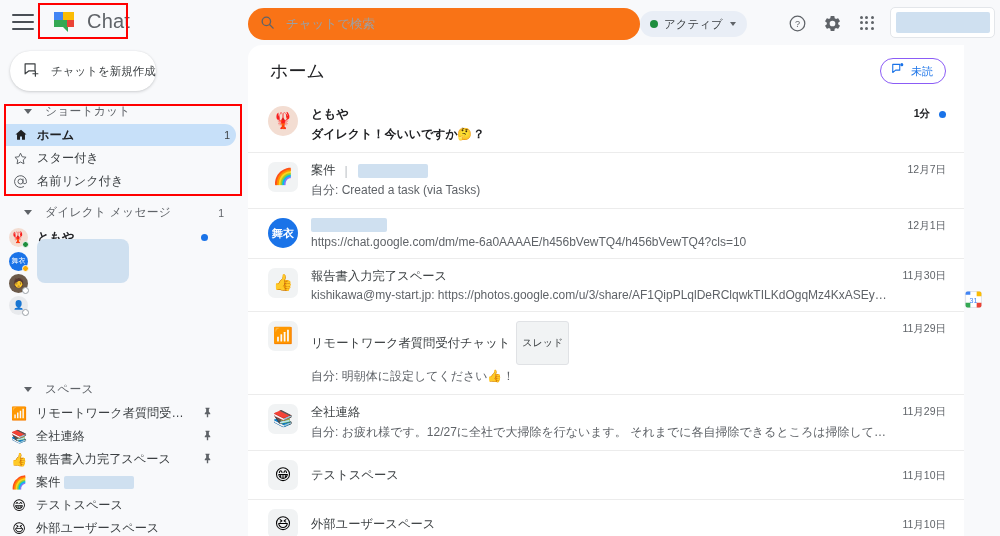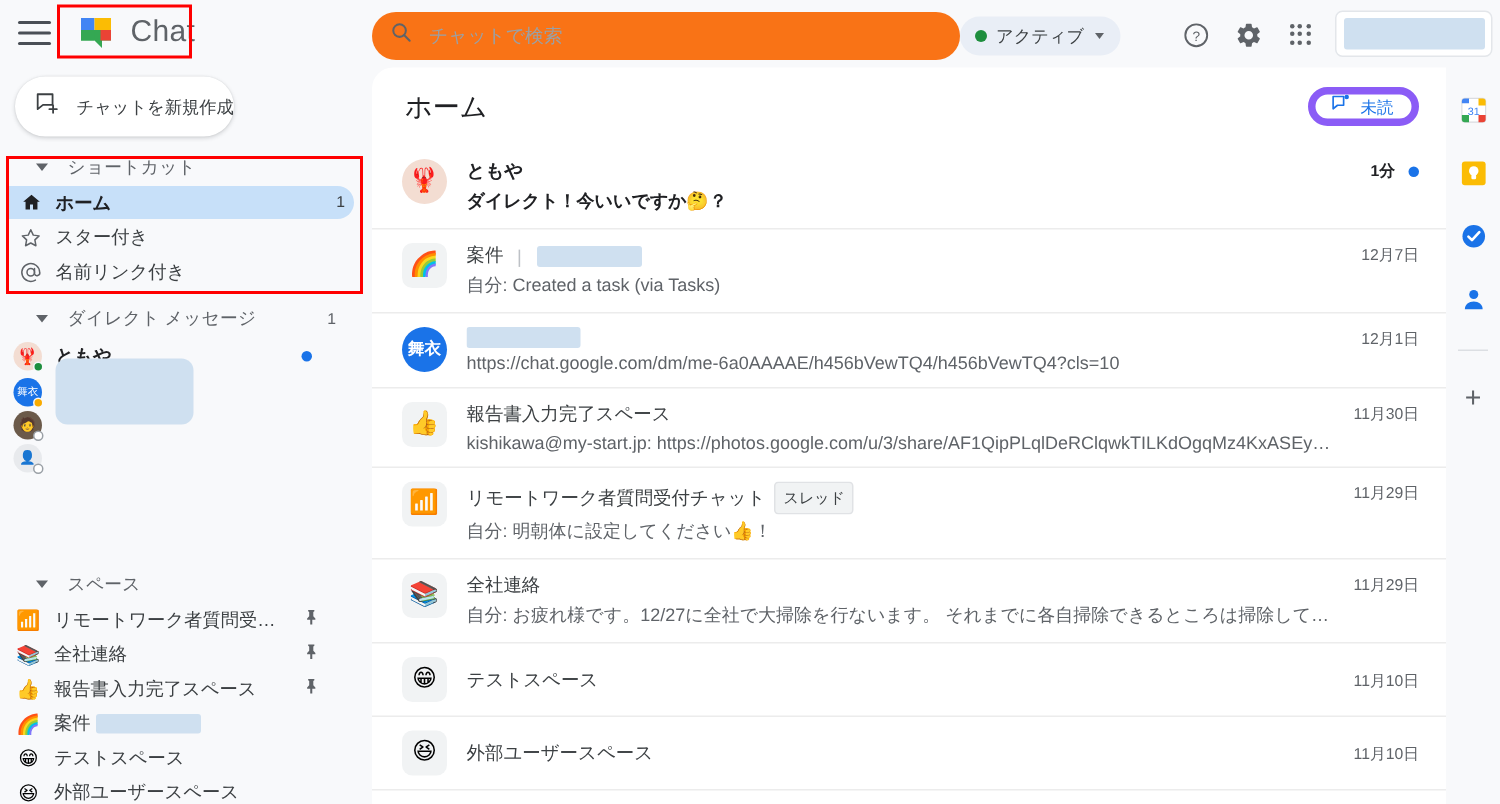--- a/index.html
+++ b/index.html
@@ -170,21 +170,21 @@
   }
   .main-head {
     height: 52px;
     display: flex; align-items: center;
     padding: 0 18px 0 22px;
   }
   .main-title { font-size: 18px; color: #202124; }
   .unread-btn {
     margin-left: auto;
     height: 26px;
-    border: 5px solid #8b5cf6; border-radius: 14px;
+    border: 1px solid #8b5cf6; border-radius: 14px;
     display: flex; align-items: center; gap: 6px;
     padding: 0 12px 0 10px;
     cursor: pointer;
     background: #fff;
   }
   .unread-txt { font-size: 11px; color: #1a73e8; }
 
   .list { padding: 0; }
   .item {
     display: flex;
@@ -205,36 +205,36 @@
   }
   .item-ava.circle { border-radius: 50%; }
   .item-body { flex: 1 1 auto; min-width: 0; }
   .item-t1 { font-size: 12.3px; color: #3c4043; white-space: nowrap; overflow: hidden; text-overflow: ellipsis; display: flex; align-items: center; gap: 6px; }
   .item-t1.bold { font-weight: bold; color: #202124; }
   .item-t2 { font-size: 12px; color: #5f6368; margin-top: 3px; white-space: nowrap; overflow: hidden; text-overflow: ellipsis; }
   .item-t2.bold { font-weight: bold; color: #202124; }
   .thread-tag {
     font-size: 10px; color: #3c4043;
     background: #f1f3f4; border: 1px solid #e0e2e5;
-    border-radius: 3px; padding: 3px 5px;
+    border-radius: 3px; padding: 14px 5px;
     flex: 0 0 auto; font-weight: normal;
   }
   .item-right { flex: 0 0 auto; margin-left: 12px; display: flex; align-items: center; gap: 9px; padding-top: 1px; }
   .item-time { font-size: 10.5px; color: #5f6368; white-space: nowrap; }
   .item-time.bold { font-weight: bold; color: #202124; }
   .item-dot { width: 7px; height: 7px; border-radius: 50%; background: #1a73e8; }
   .item-redact-title { display: inline-block; width: 70px; height: 14px; }
   .sep-pipe { color: #bdc1c6; margin: 0 4px 0 3px; }
 
   
   .rail {
     position: absolute; right: 0; top: 45px;
     width: 36px; height: 491px;
     background: #f8f9fb;
-    display: flex; flex-direction: column; align-items: center;
+    display: flex; flex-direction: row; align-items: center;
     padding-top: 18px;
     gap: 22px;
   }
   .rail-ico { width: 20px; height: 20px; display: flex; align-items: center; justify-content: center; cursor: pointer; }
   .rail-divider { width: 20px; height: 1px; background: #dcdfe3; margin-top: 2px; }
   .rail-plus { font-size: 19px; color: #5f6368; cursor: pointer; line-height: 1; }
 
   
   .annot {
     position: absolute;

